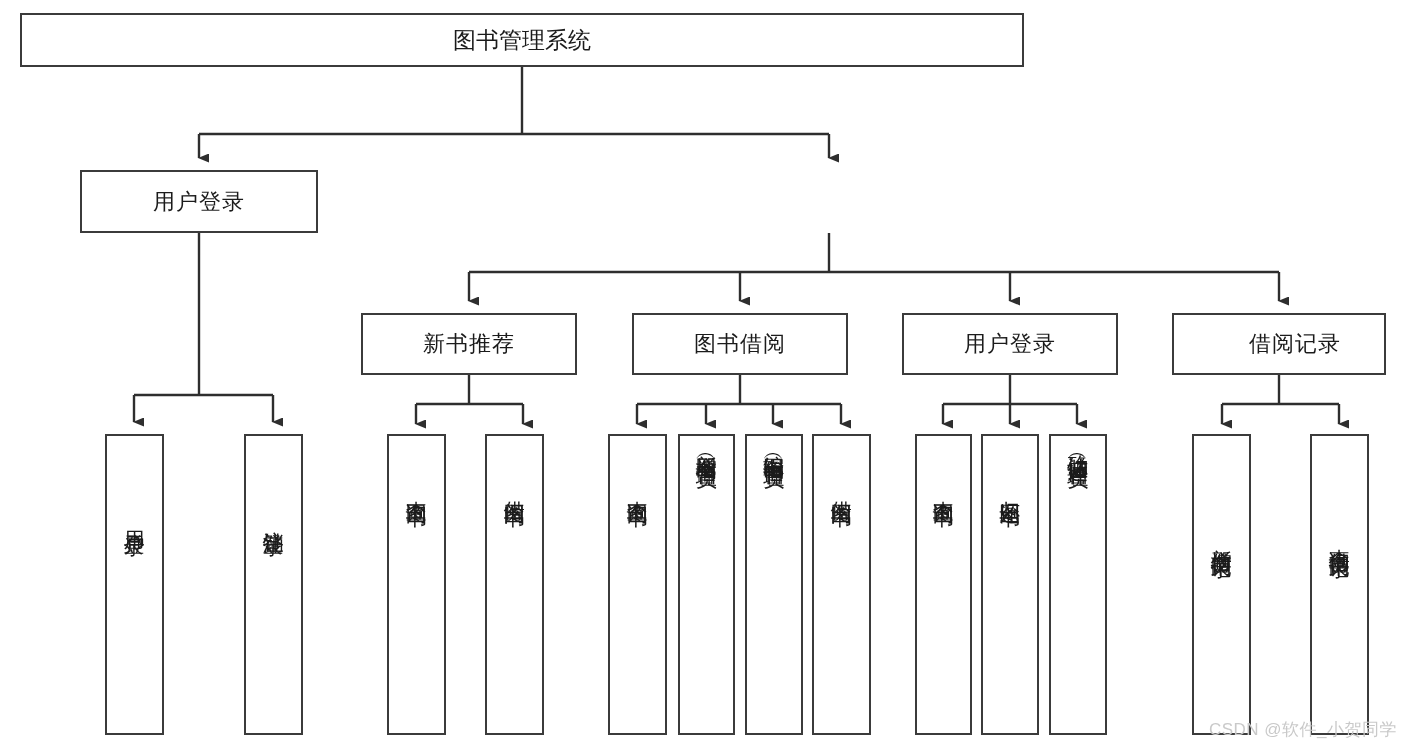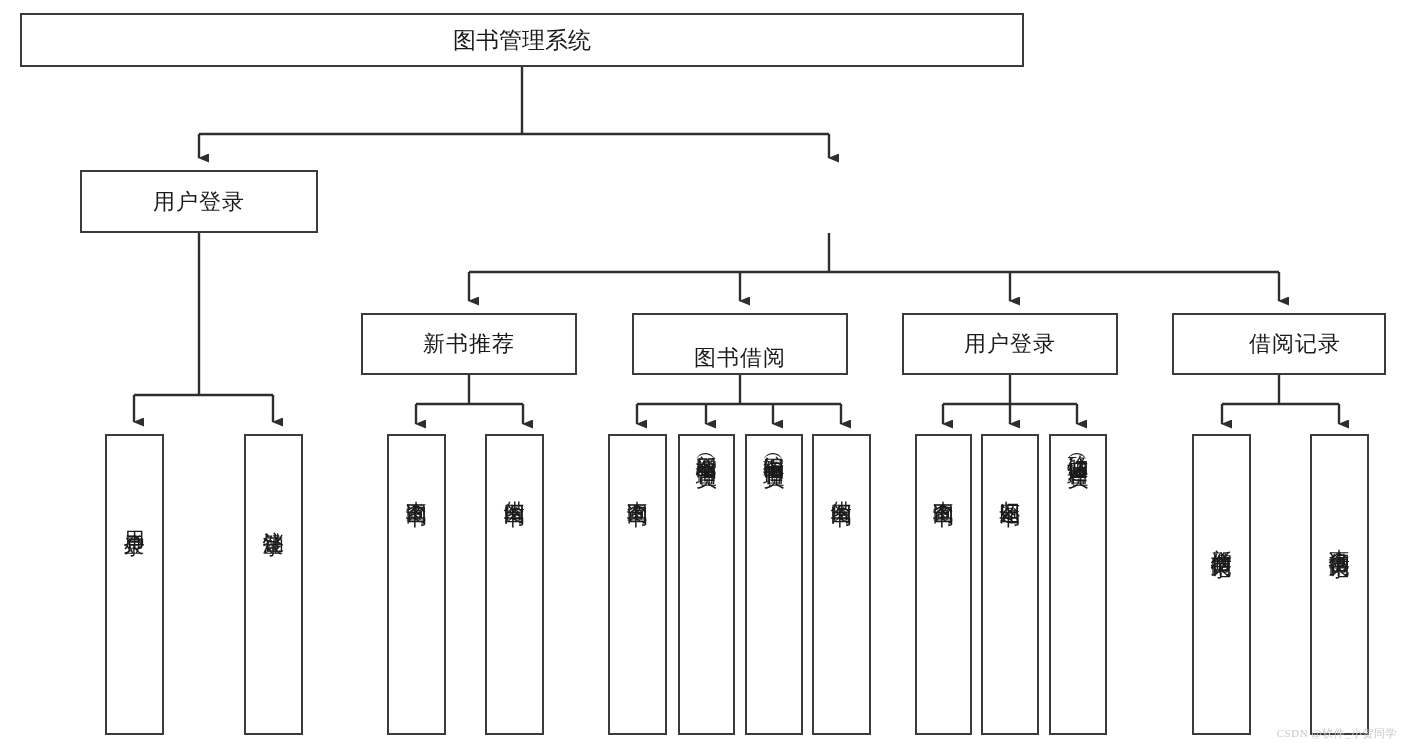--- a/index.html
+++ b/index.html
@@ -72,25 +72,24 @@
   .leaf.mid .vtext {
     padding-top: 48px;
   }
   .leaf.low .vtext {
     padding-top: 96px;
   }
   .watermark {
     position: absolute;
     right: 8px;
     bottom: 6px;
-    font-size: 11px;
+    font-size: 17px;
     color: #c9c9c9;
     letter-spacing: 0.5px;
     white-space: nowrap;
-    font-family: Liberation Serif, serif;
   }
 </style>
 </head>
 <body>
 
 <div id="stage">
 
   <svg id="edges" viewBox="0 0 1405 747">
     <defs>
       <marker id="arrow" markerWidth="9" markerHeight="11" refX="4.5" refY="10" orient="auto" markerUnits="userSpaceOnUse">
@@ -145,21 +144,21 @@
     <span>图书管理系统</span>
   </div>
 
   <div class="node h" style="left:80px; top:170px; width:238px; height:63px;">
     <span>用户登录</span>
   </div>
 
   <div class="node h" style="left:361px; top:313px; width:216px; height:62px;">
     <span>新书推荐</span>
   </div>
-  <div class="node h" style="left:632px; top:313px; width:216px; height:62px;align-items:flex-end;">
+  <div class="node h" style="left:632px; top:313px; width:216px; height:62px;">
     <span>图书借阅</span>
   </div>
   <div class="node h" style="left:902px; top:313px; width:216px; height:62px;">
     <span>用户登录</span>
   </div>
   <div class="node h" style="left:1172px; top:313px; width:214px; height:62px;padding-left:32px;">
     <span>借阅记录</span>
   </div>
 
   <div class="leaf short" style="left:105px; top:434px; width:59px; height:301px;">

